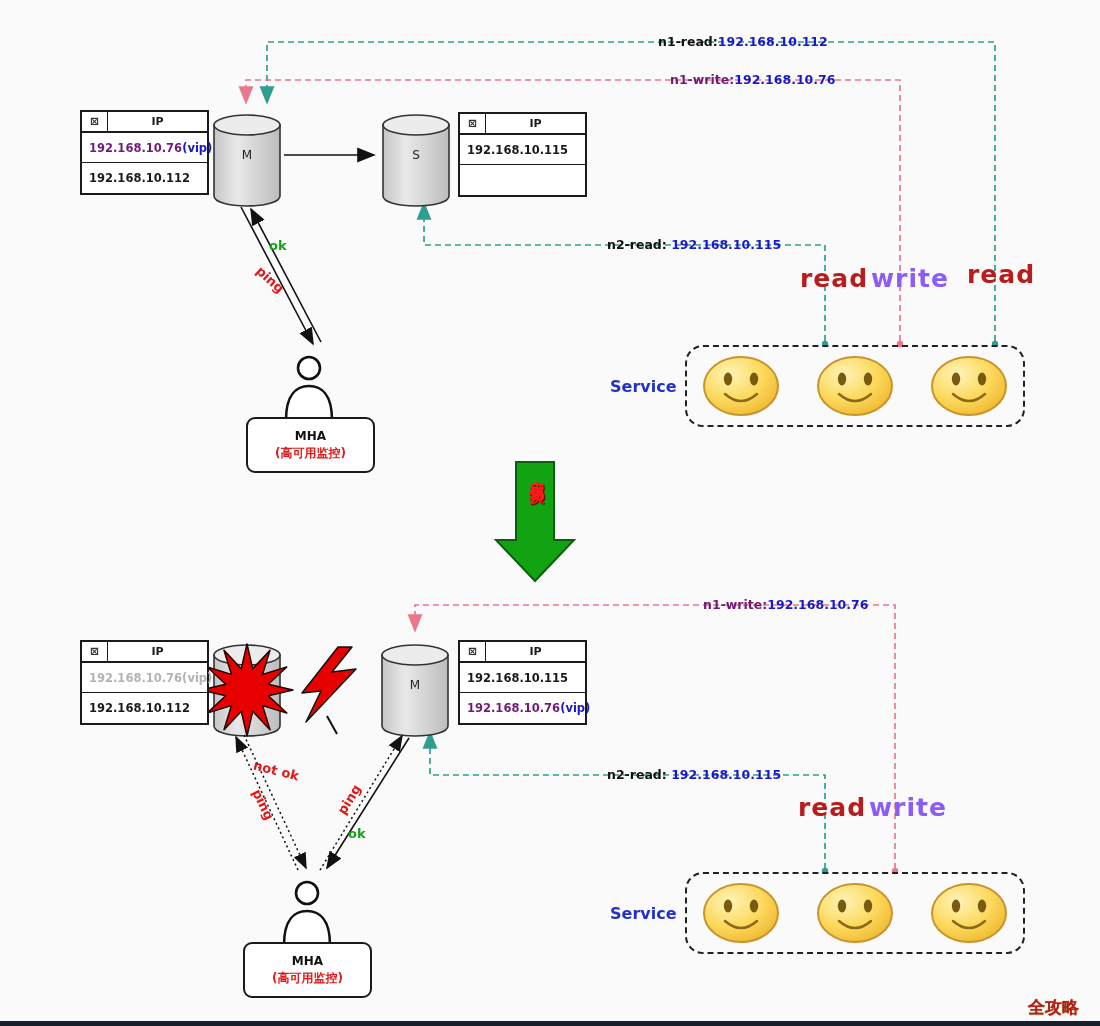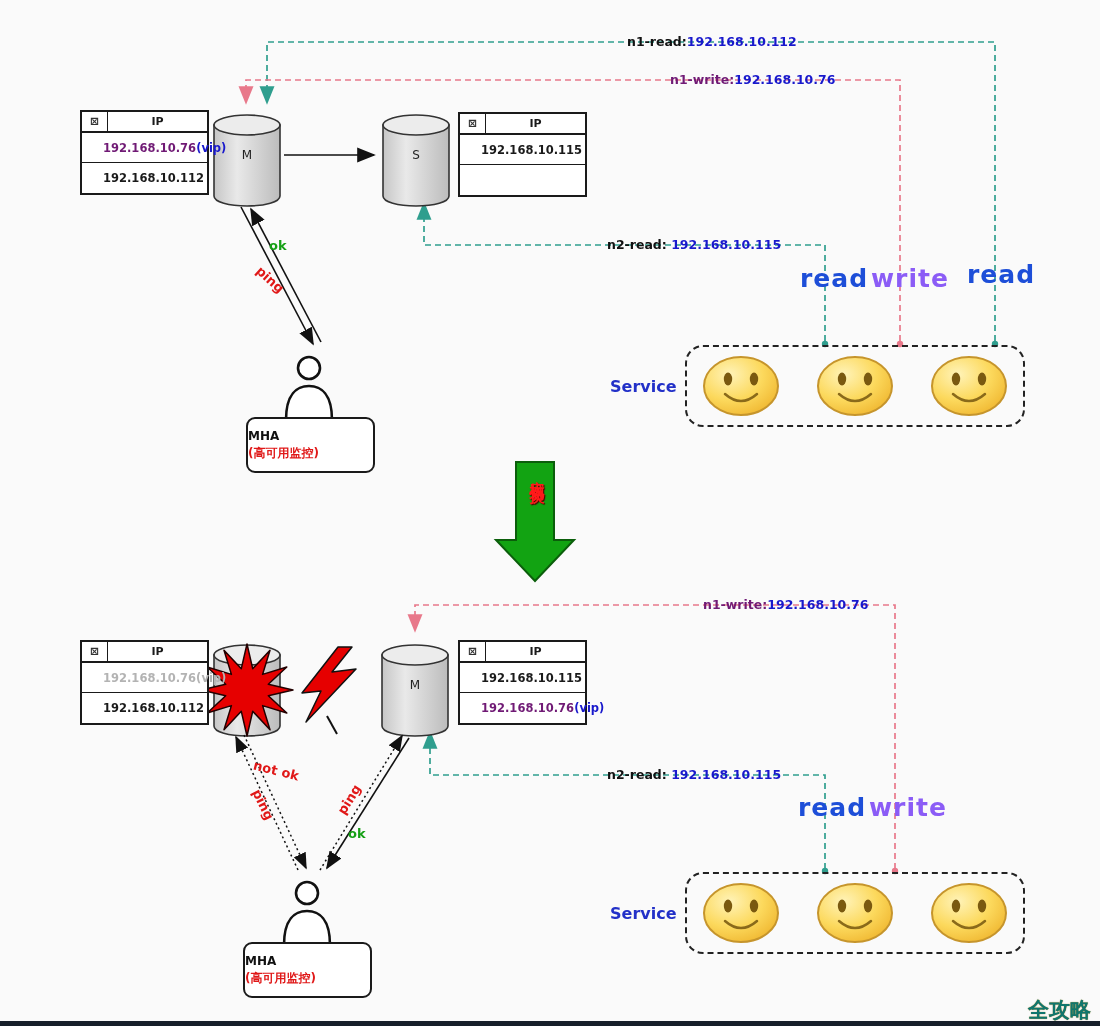--- a/index.html
+++ b/index.html
@@ -4,39 +4,39 @@
 <style>
   *{margin:0;padding:0;box-sizing:border-box}
   html,body{background:#e9e9e9}
   body{font-family:"DejaVu Sans","Liberation Sans",sans-serif}
   .canvas{position:relative;width:1100px;height:1026px;background:#fafafa;overflow:hidden;margin:0 auto}
   .layer{position:absolute;left:0;top:0}
   .ip-table{position:absolute;width:129px;background:#fff;border:2px solid #1a1a1a;font-size:12px;font-weight:bold;color:#1a1a1a;z-index:3}
   .ip-head{display:flex;height:21px;border-bottom:2px solid #1a1a1a;align-items:stretch}
   .ip-key{width:26px;text-align:center;border-right:1.5px solid #1a1a1a;font-size:11px;line-height:19px;color:#333}
   .ip-title{flex:1;text-align:center;font-size:11px;line-height:19px}
-  .ip-row{height:30px;line-height:30px;padding-left:21px;border-bottom:1px solid #1a1a1a;white-space:nowrap;font-size:11.5px}
+  .ip-row{height:30px;line-height:30px;padding-left:7px;border-bottom:1px solid #1a1a1a;white-space:nowrap;font-size:11.5px}
   .ip-row.last{border-bottom:none}
   .red{color:#701a75}
   .blue{color:#1818cc}
   .gray{color:#b3b3b3}
   .flow-label{position:absolute;font-size:12.5px;font-weight:bold;white-space:nowrap;color:#111;z-index:4}
-  .rw{position:absolute;font-size:25px;font-weight:bold;color:#1d4ed8;letter-spacing:1px;z-index:4}
+  .rw{position:absolute;font-size:25px;font-weight:bold;color:#b91c1c;letter-spacing:1px;z-index:4}
   .magenta{color:#8b5cf6}
   .service-label{position:absolute;font-size:16px;font-weight:bold;color:#2230c8;z-index:4}
   .service-box{position:absolute;width:340px;height:82px;border:2px dashed #222;border-radius:18px;z-index:2}
   .cyl-label{position:absolute;font-size:12px;color:#222;text-align:center;width:24px;z-index:4}
-  .mha-box{position:absolute;width:129px;height:56px;border:2px solid #1a1a1a;border-radius:9px;background:#fff;display:flex;flex-direction:column;justify-content:center;gap:2px;z-index:3}
+  .mha-box{position:absolute;width:129px;height:56px;border:2px solid #1a1a1a;border-radius:9px;background:#fff;display:flex;flex-direction:column;align-items:center;justify-content:center;gap:2px;z-index:3}
   .mha-title{font-size:12px;font-weight:bold;color:#111}
   .mha-sub{font-size:12px;font-weight:bold;color:#e01818}
   .ann{position:absolute;font-size:13px;font-weight:bold;white-space:nowrap;z-index:4}
   .greentxt{color:#15a015}
   .redtxt{color:#e01818}
   .vtext{position:absolute;writing-mode:vertical-rl;text-orientation:upright;font-size:15px;font-weight:bold;color:#ff1a1a;text-shadow:1px 1px 1px #4d0000;letter-spacing:3px;z-index:5}
-  .watermark{position:absolute;font-size:21px;font-weight:bold;color:#0f766e;text-shadow:0 0 1px #8a6a00;z-index:6}
+  .watermark{position:absolute;font-size:17px;font-weight:bold;color:#b91c1c;text-shadow:0 0 1px #8a6a00;z-index:6}
   .bottombar{position:absolute;left:0;bottom:0;width:100%;height:5px;background:#161f2a;z-index:6}
 </style>
 </head>
 <body>
 
 <div class="canvas">
 
   <svg class="layer" width="1100" height="1026" viewBox="0 0 1100 1026">
     <defs>
       <marker id="mB" viewBox="0 0 10 8" markerWidth="11" markerHeight="9" refX="9" refY="4" orient="auto">
@@ -137,21 +137,21 @@
 
   <div class="ip-table" style="left:458px;top:112px">
     <div class="ip-head">
       <span class="ip-key">⊠</span>
       <span class="ip-title">IP</span>
     </div>
     <div class="ip-row"><span>192.168.10.115</span></div>
     <div class="ip-row last"></div>
   </div>
 
-  <div class="flow-label" style="left:627px;top:34px">
+  <div class="flow-label" style="left:658px;top:34px">
     <span>n1-read:</span><span class="blue">192.168.10.112</span>
   </div>
   <div class="flow-label" style="left:670px;top:72px">
     <span class="red">n1-write:</span><span class="blue">192.168.10.76</span>
   </div>
   <div class="flow-label" style="left:607px;top:237px">
     <span>n2-read: </span><span class="blue">192.168.10.115</span>
   </div>
 
   <div class="ann greentxt" style="left:269px;top:238px">ok</div>

